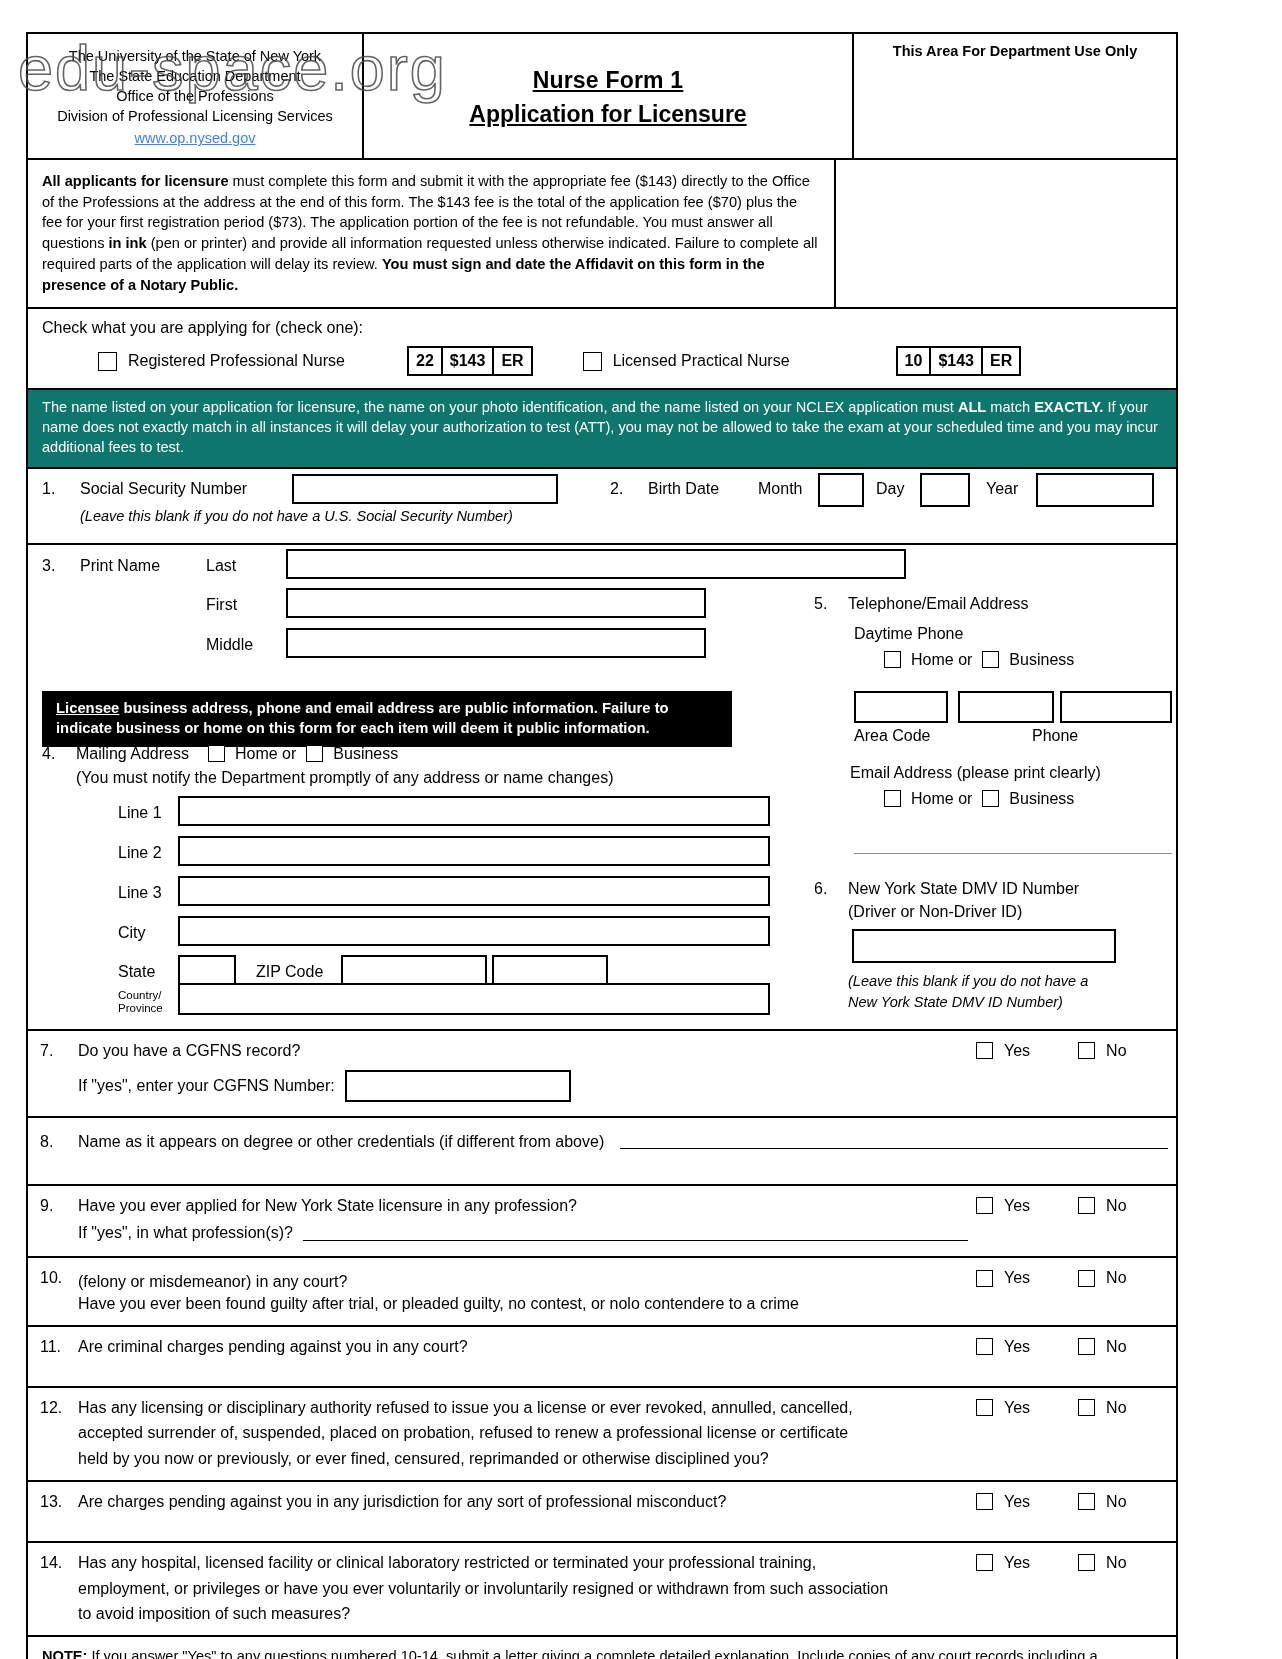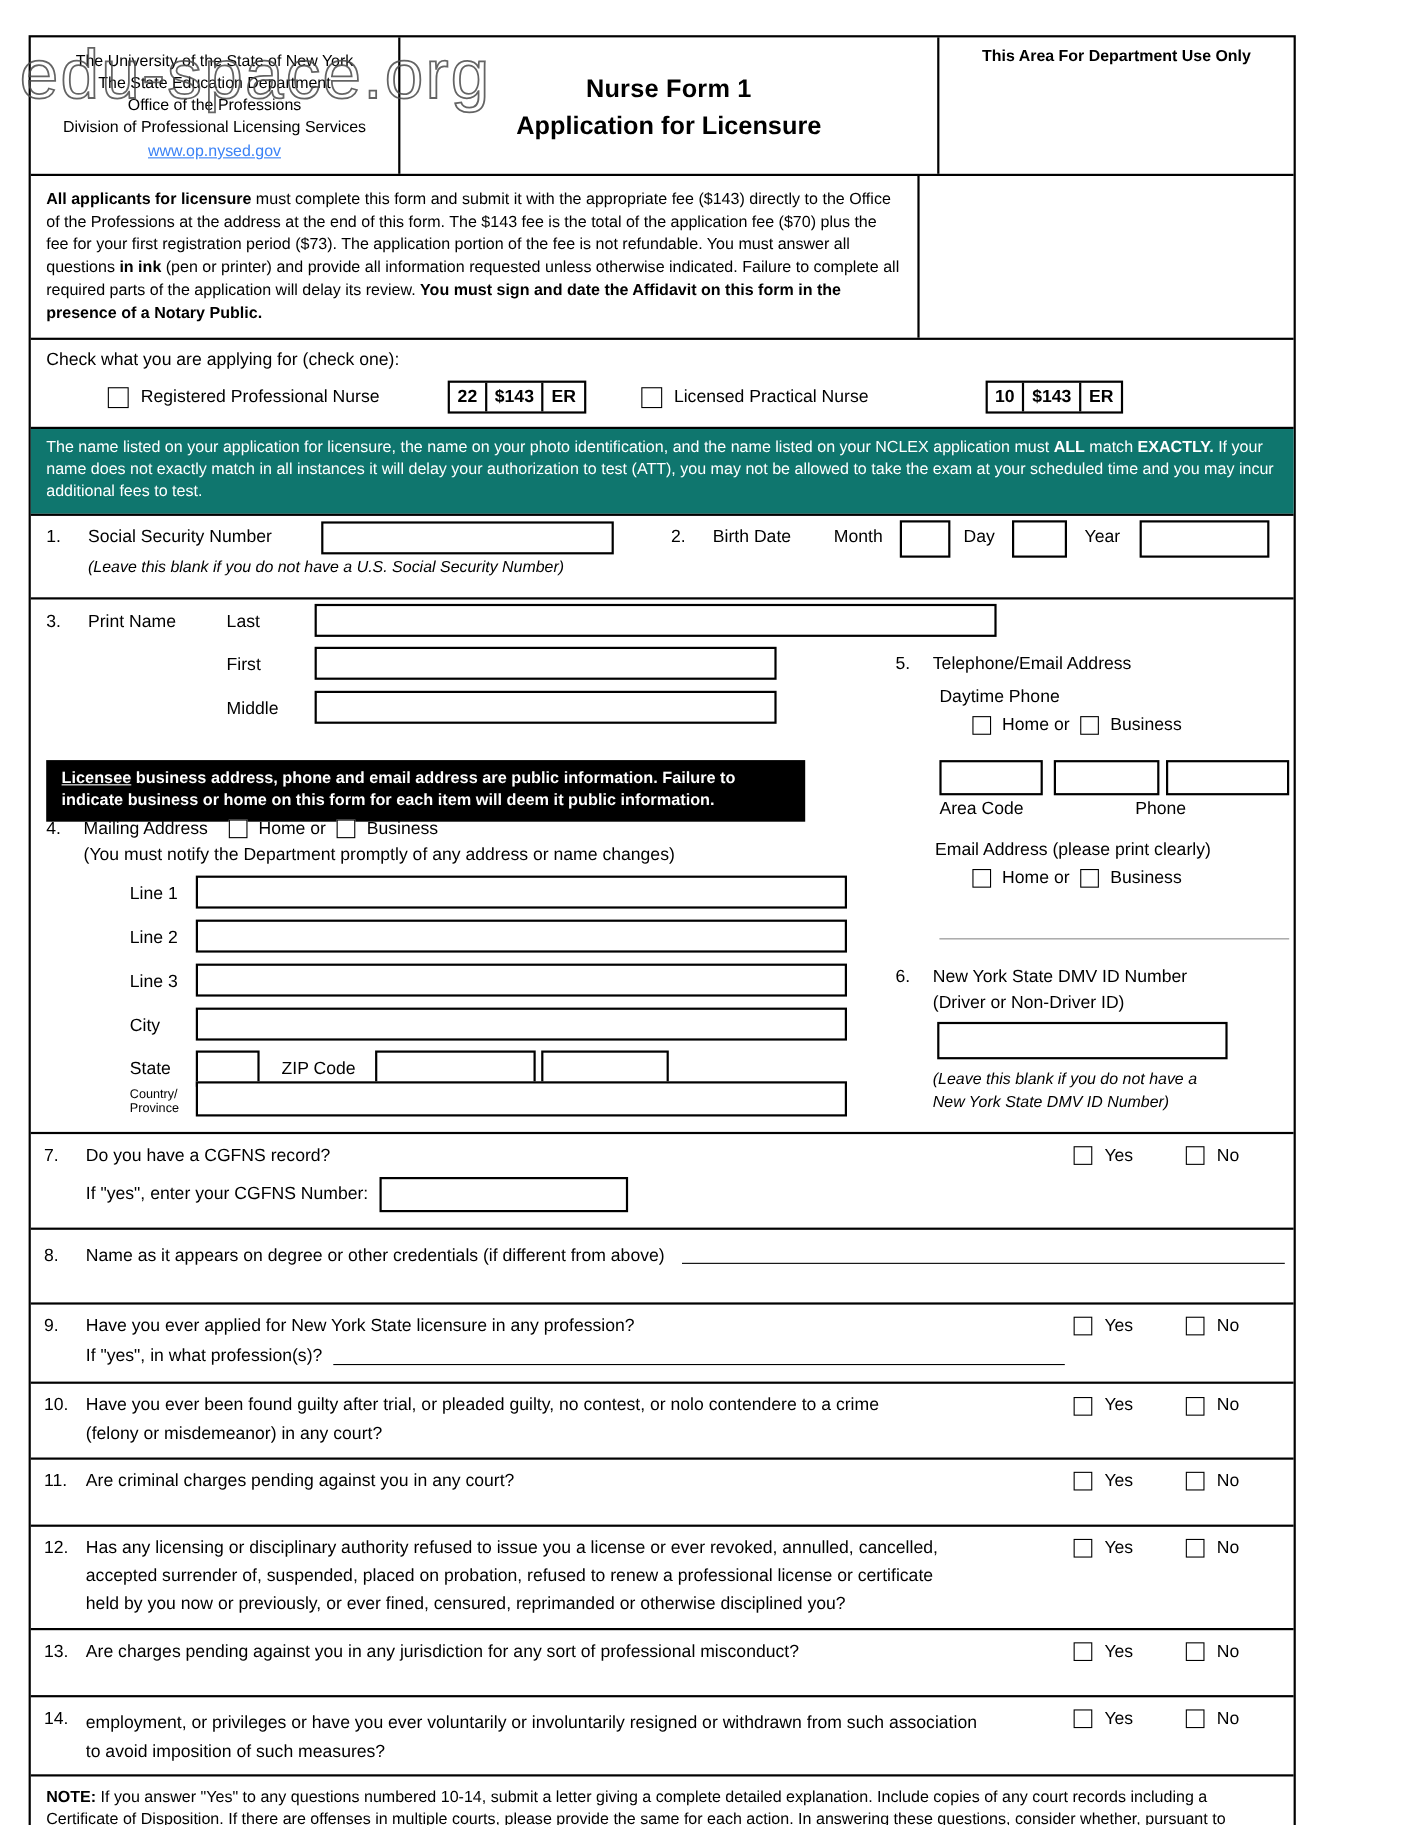--- a/index.html
+++ b/index.html
@@ -63,20 +63,21 @@
   }
   .hdr-mid {
     flex: 1;
     box-sizing: border-box;
     border-right: 2px solid #000;
     display: flex;
     flex-direction: column;
     align-items: center;
     justify-content: flex-start;
     padding-top: 33px;
+    text-decoration: underline;
   }
   .hdr-mid .t1 {
     font-size: 23px;
     font-weight: bold;
     letter-spacing: .2px;
   }
   .hdr-mid .t2 {
     font-size: 23px;
     font-weight: bold;
     margin-top: 7px;
@@ -429,22 +430,22 @@
         <span class="gap"></span>
         <span class="cbx sm"></span>
         <span class="lab">No</span>
       </div>
     </div>
 
     <div class="q">
       <div class="q-text">
         <span class="num2">10.</span>
         <div class="q-body">
+          <div style="margin-top:4px">(felony or misdemeanor) in any court?</div>
           <div>Have you ever been found guilty after trial, or pleaded guilty, no contest, or nolo contendere to a crime</div>
-          <div style="margin-top:4px">(felony or misdemeanor) in any court?</div>
         </div>
       </div>
       <div class="yesno">
         <span class="cbx sm"></span>
         <span class="lab">Yes</span>
         <span class="gap"></span>
         <span class="cbx sm"></span>
         <span class="lab">No</span>
       </div>
     </div>
@@ -496,20 +497,21 @@
         <span class="gap"></span>
         <span class="cbx sm"></span>
         <span class="lab">No</span>
       </div>
     </div>
 
     <div class="q">
       <div class="q-text">
         <span class="num2">14.</span>
         <div class="q-body">
+          <div>Has any hospital, licensed facility or clinical laboratory restricted or terminated your professional training,</div>
           <div style="margin-top:4px">employment, or privileges or have you ever voluntarily or involuntarily resigned or withdrawn from such association</div>
           <div style="margin-top:4px">to avoid imposition of such measures?</div>
         </div>
       </div>
       <div class="yesno">
         <span class="cbx sm"></span>
         <span class="lab">Yes</span>
         <span class="gap"></span>
         <span class="cbx sm"></span>
         <span class="lab">No</span>

